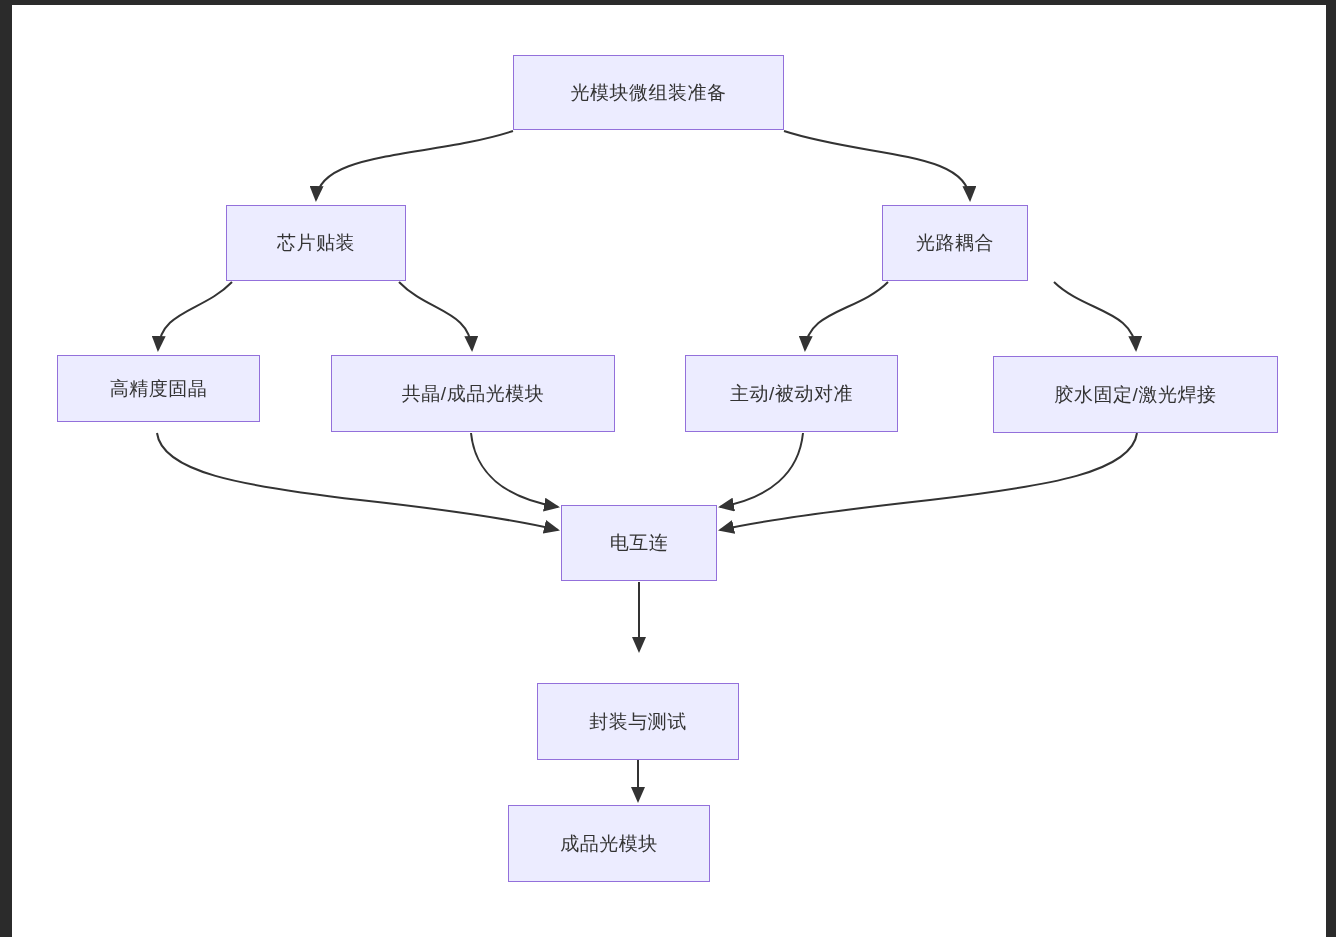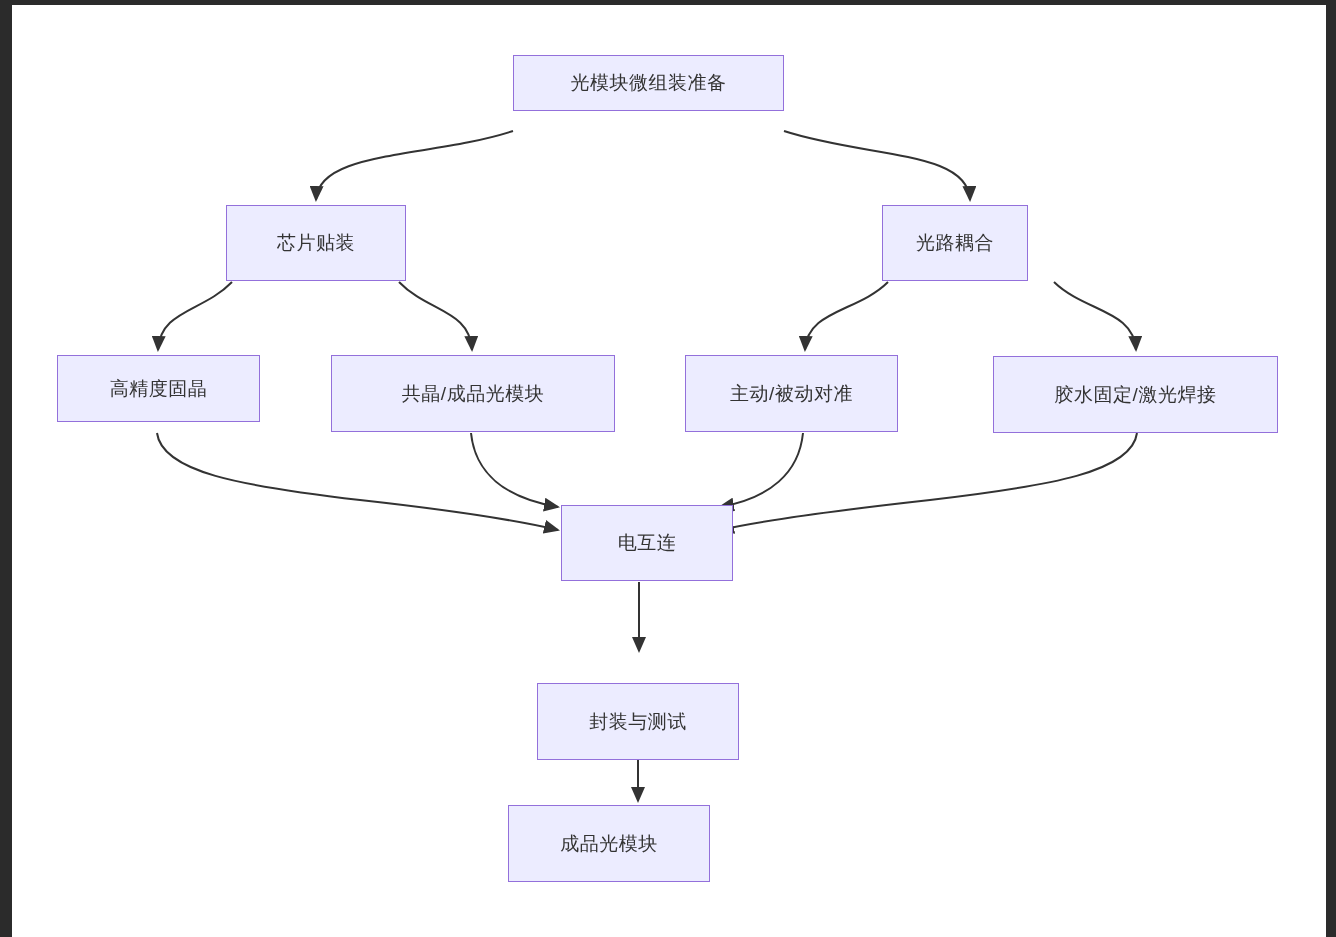--- a/index.html
+++ b/index.html
@@ -38,28 +38,28 @@
     border: 1.5px solid #9370DB;
     color: #333333;
     display: flex;
     align-items: center;
     justify-content: center;
     font-size: 19px;
     letter-spacing: 0.5px;
     text-align: center;
   }
   
-  .n-prep      { left: 513px;  top: 55px;  width: 271px; height: 56px; }
+  .n-prep      { left: 513px;  top: 55px;  width: 271px; height: 75px; }
   .n-die       { left: 226px;  top: 205px; width: 180px; height: 76px; }
   .n-coupling  { left: 882px;  top: 205px; width: 146px; height: 76px; }
   .n-bond      { left: 57px;   top: 355px; width: 203px; height: 67px; }
   .n-eutectic  { left: 331px;  top: 355px; width: 284px; height: 77px; }
   .n-align     { left: 685px;  top: 355px; width: 213px; height: 77px; }
   .n-glue      { left: 993px;  top: 356px; width: 285px; height: 77px; }
-  .n-elec      { left: 561px;  top: 505px; width: 172px; height: 76px; }
+  .n-elec      { left: 561px;  top: 505px; width: 156px; height: 76px; }
   .n-pack      { left: 537px;  top: 683px; width: 202px; height: 77px; }
   .n-final     { left: 508px;  top: 805px; width: 202px; height: 77px; }
 </style>
 </head>
 <body>
 
 <div id="stage">
   <div id="canvas"></div>
 
   <svg id="edges" viewBox="0 0 1336 937" xmlns="http://www.w3.org/2000/svg">

